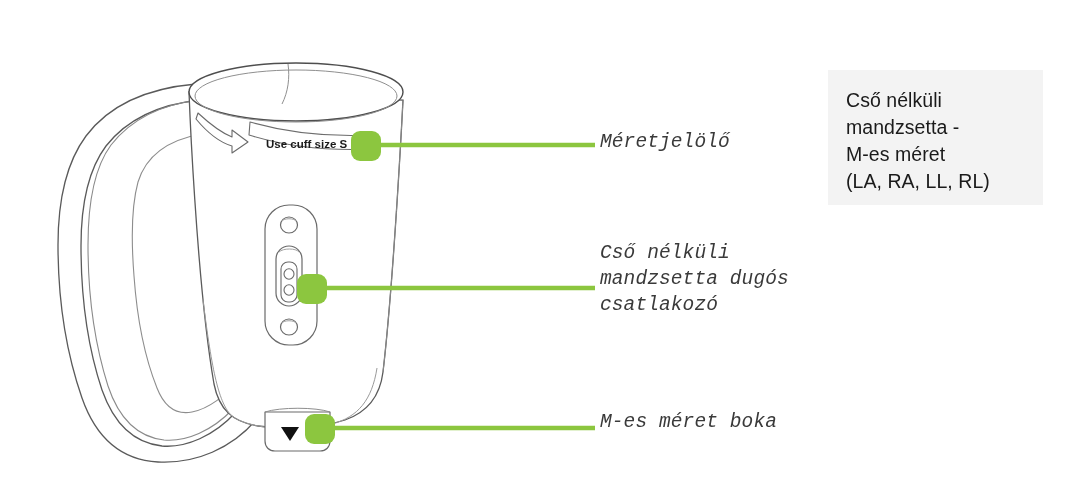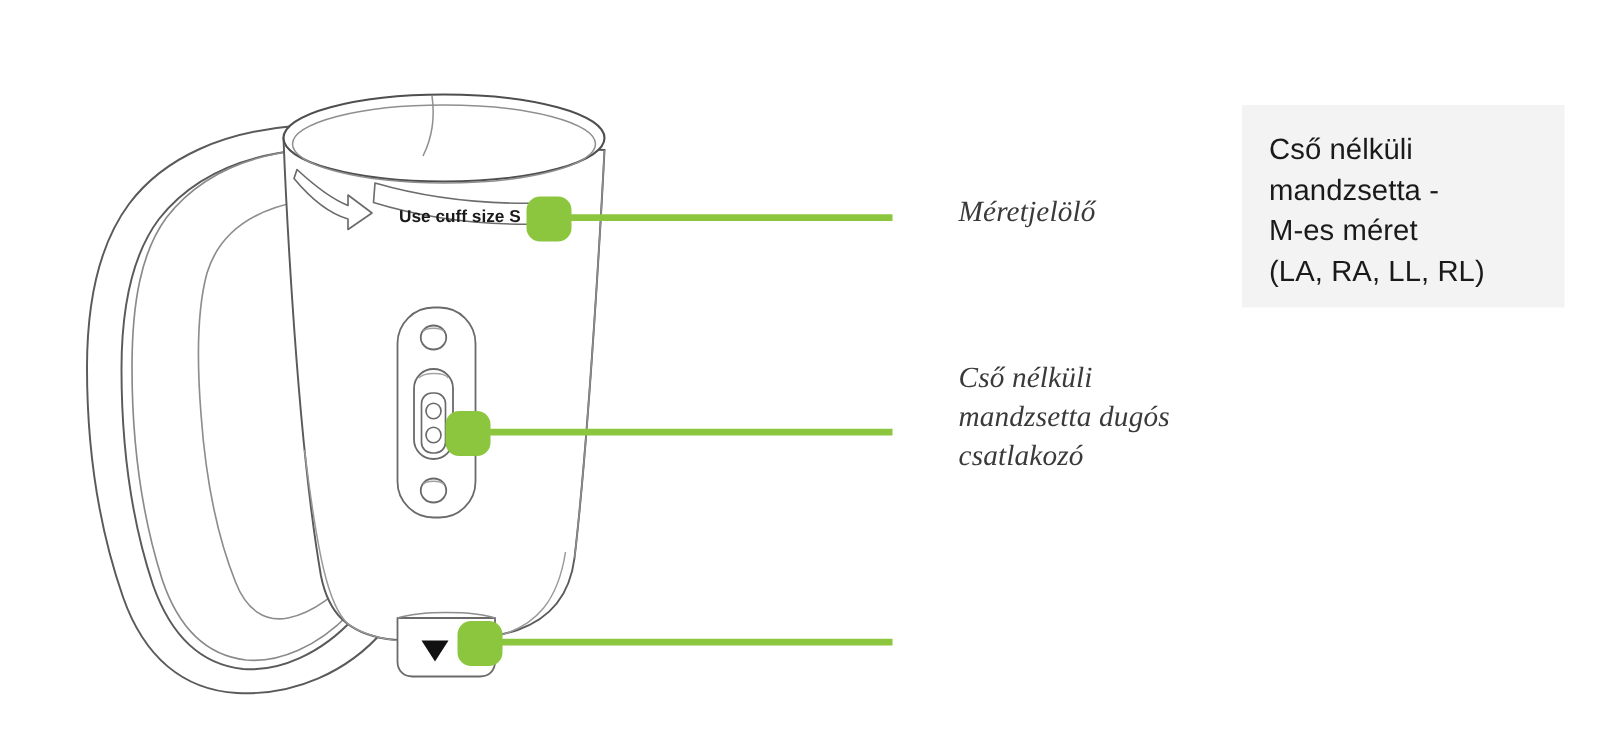--- a/index.html
+++ b/index.html
@@ -27,28 +27,27 @@
   #illustration {
     position: absolute;
     left: 0; top: 0;
     width: 620px;
     height: 493px;
   }
 
   
   .callout {
     position: absolute;
-    font-family: Liberation Serif, serif;
+    font-family: Liberation Mono, monospace;
     font-style: italic;
     font-size: 19.5px;
     line-height: 26px;
     color: #3a3a3a;
     white-space: pre-line;
     letter-spacing: 0.1px;
-    margin-left: 39px;
   }
   #callout-1 { left: 600px; top: 129px; }
   #callout-2 { left: 600px; top: 240px; }
   #callout-3 { left: 600px; top: 409px; }
 
   
   #note-box {
     position: absolute;
     left: 828px;
     top: 70px;
@@ -196,20 +195,21 @@
     </g>
 
   </svg>
 
   <div class="callout" id="callout-1">Méretjelölő</div>
 
   <div class="callout" id="callout-2">Cső nélküli
 mandzsetta dugós
 csatlakozó</div>
 
+  <div class="callout" id="callout-3">M-es méret boka</div>
 
   <div id="note-box">
     <div id="note-text">Cső nélküli
 mandzsetta -
 M-es méret
 (LA, RA, LL, RL)</div>
   </div>
 
 </div>
 

